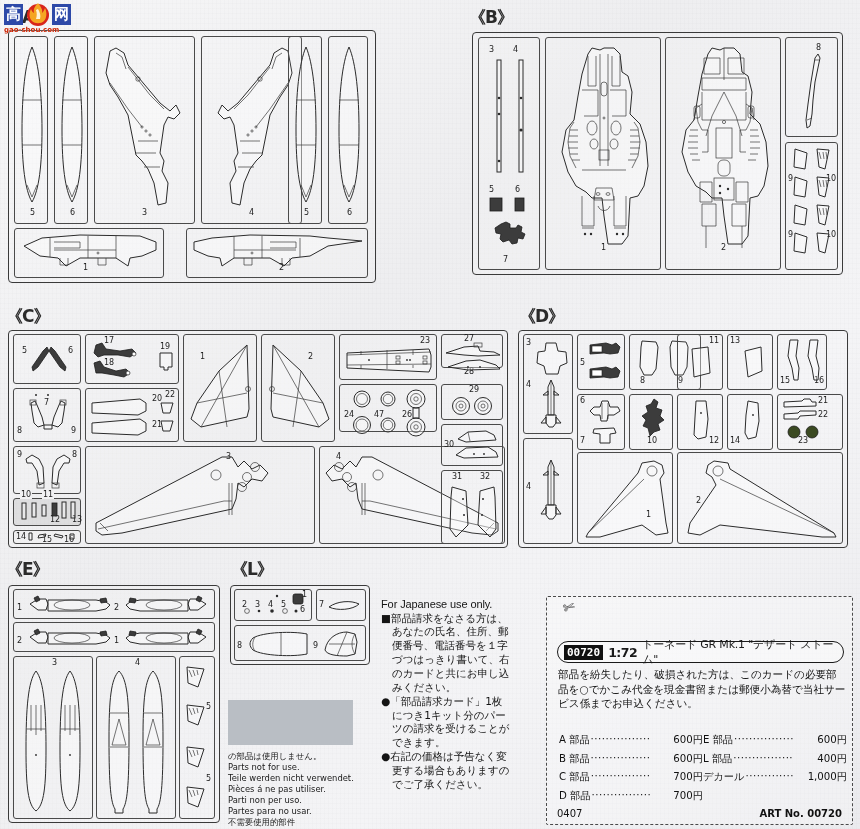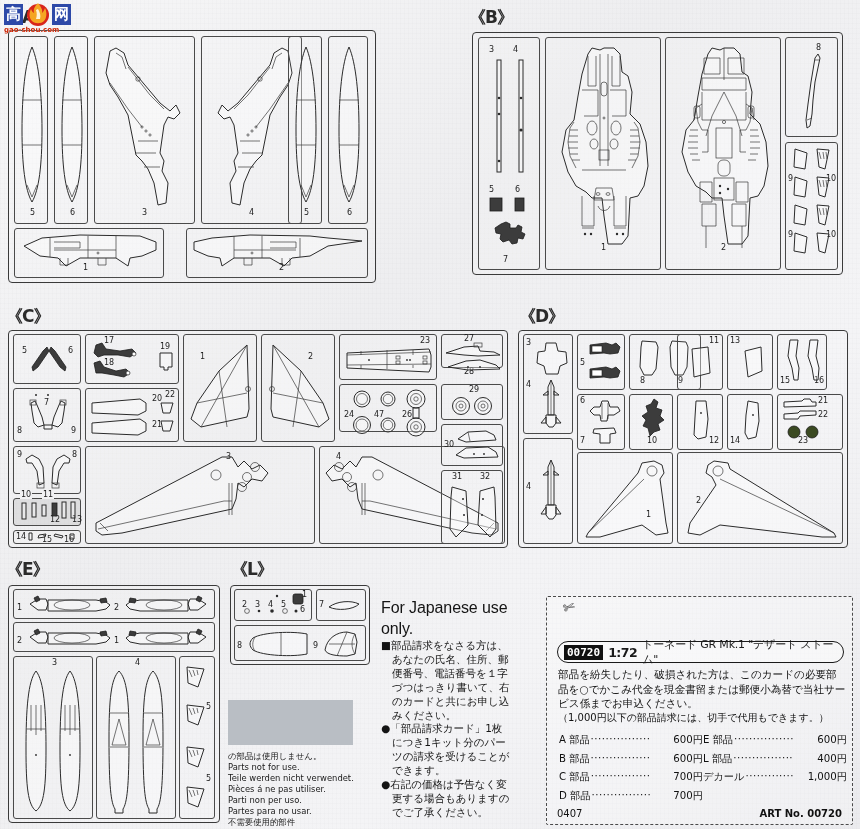--- a/index.html
+++ b/index.html
@@ -75,21 +75,21 @@
     font-family:"DejaVu Sans", sans-serif;
     text-shadow:0 0 1px rgba(255,255,255,.9);
   }
 
   
   #jp-note {
     position:absolute; left:381px; top:597px; width:160px;
     font-family:"DejaVu Sans", sans-serif;
     font-size:10.5px; line-height:1.32; color:#141414;
   }
-  #jp-note .en { font-family:"Liberation Sans", sans-serif; font-size:16px; letter-spacing:-0.1px;}
+  #jp-note .en { font-family:"Liberation Sans", sans-serif; font-size:11px; letter-spacing:-0.1px;}
   #jp-note p { margin:0 0 0 0; }
   #jp-note .ind { padding-left:11px; text-indent:-11px; }
   #jp-note .ind2 { padding-left:11px; }
 
   
   #unused-swatch {
     position:absolute; left:228px; top:700px; width:125px; height:45px;
     background:#b9bec4; border:0px;
   }
   #unused-note {
@@ -958,21 +958,20 @@
 </div>
 
 <div id="order-card">
   <div class="scissors">✄</div>
   <div id="card-pill">
     <span class="kitno">00720</span>
     <span class="scale">1:72</span>
     <span class="kitname">トーネード GR Mk.1 "デザート ストーム"</span>
   </div>
   <div id="card-body">部品を紛失したり、破損された方は、このカードの必要部品を○でかこみ代金を現金書留または郵便小為替で当社サービス係までお申込ください。</div>
-  <div id="card-note">（1,000円以下の部品請求には、切手で代用もできます。）</div>
   <div id="price-table">
     <div class="row">
       <div class="col">
         <span class="lbl">A 部品</span>
         <span class="dots">················</span>
         <span class="val">600円</span>
       </div>
       <div class="col">
         <span class="lbl">E 部品</span>
         <span class="dots">················</span>

